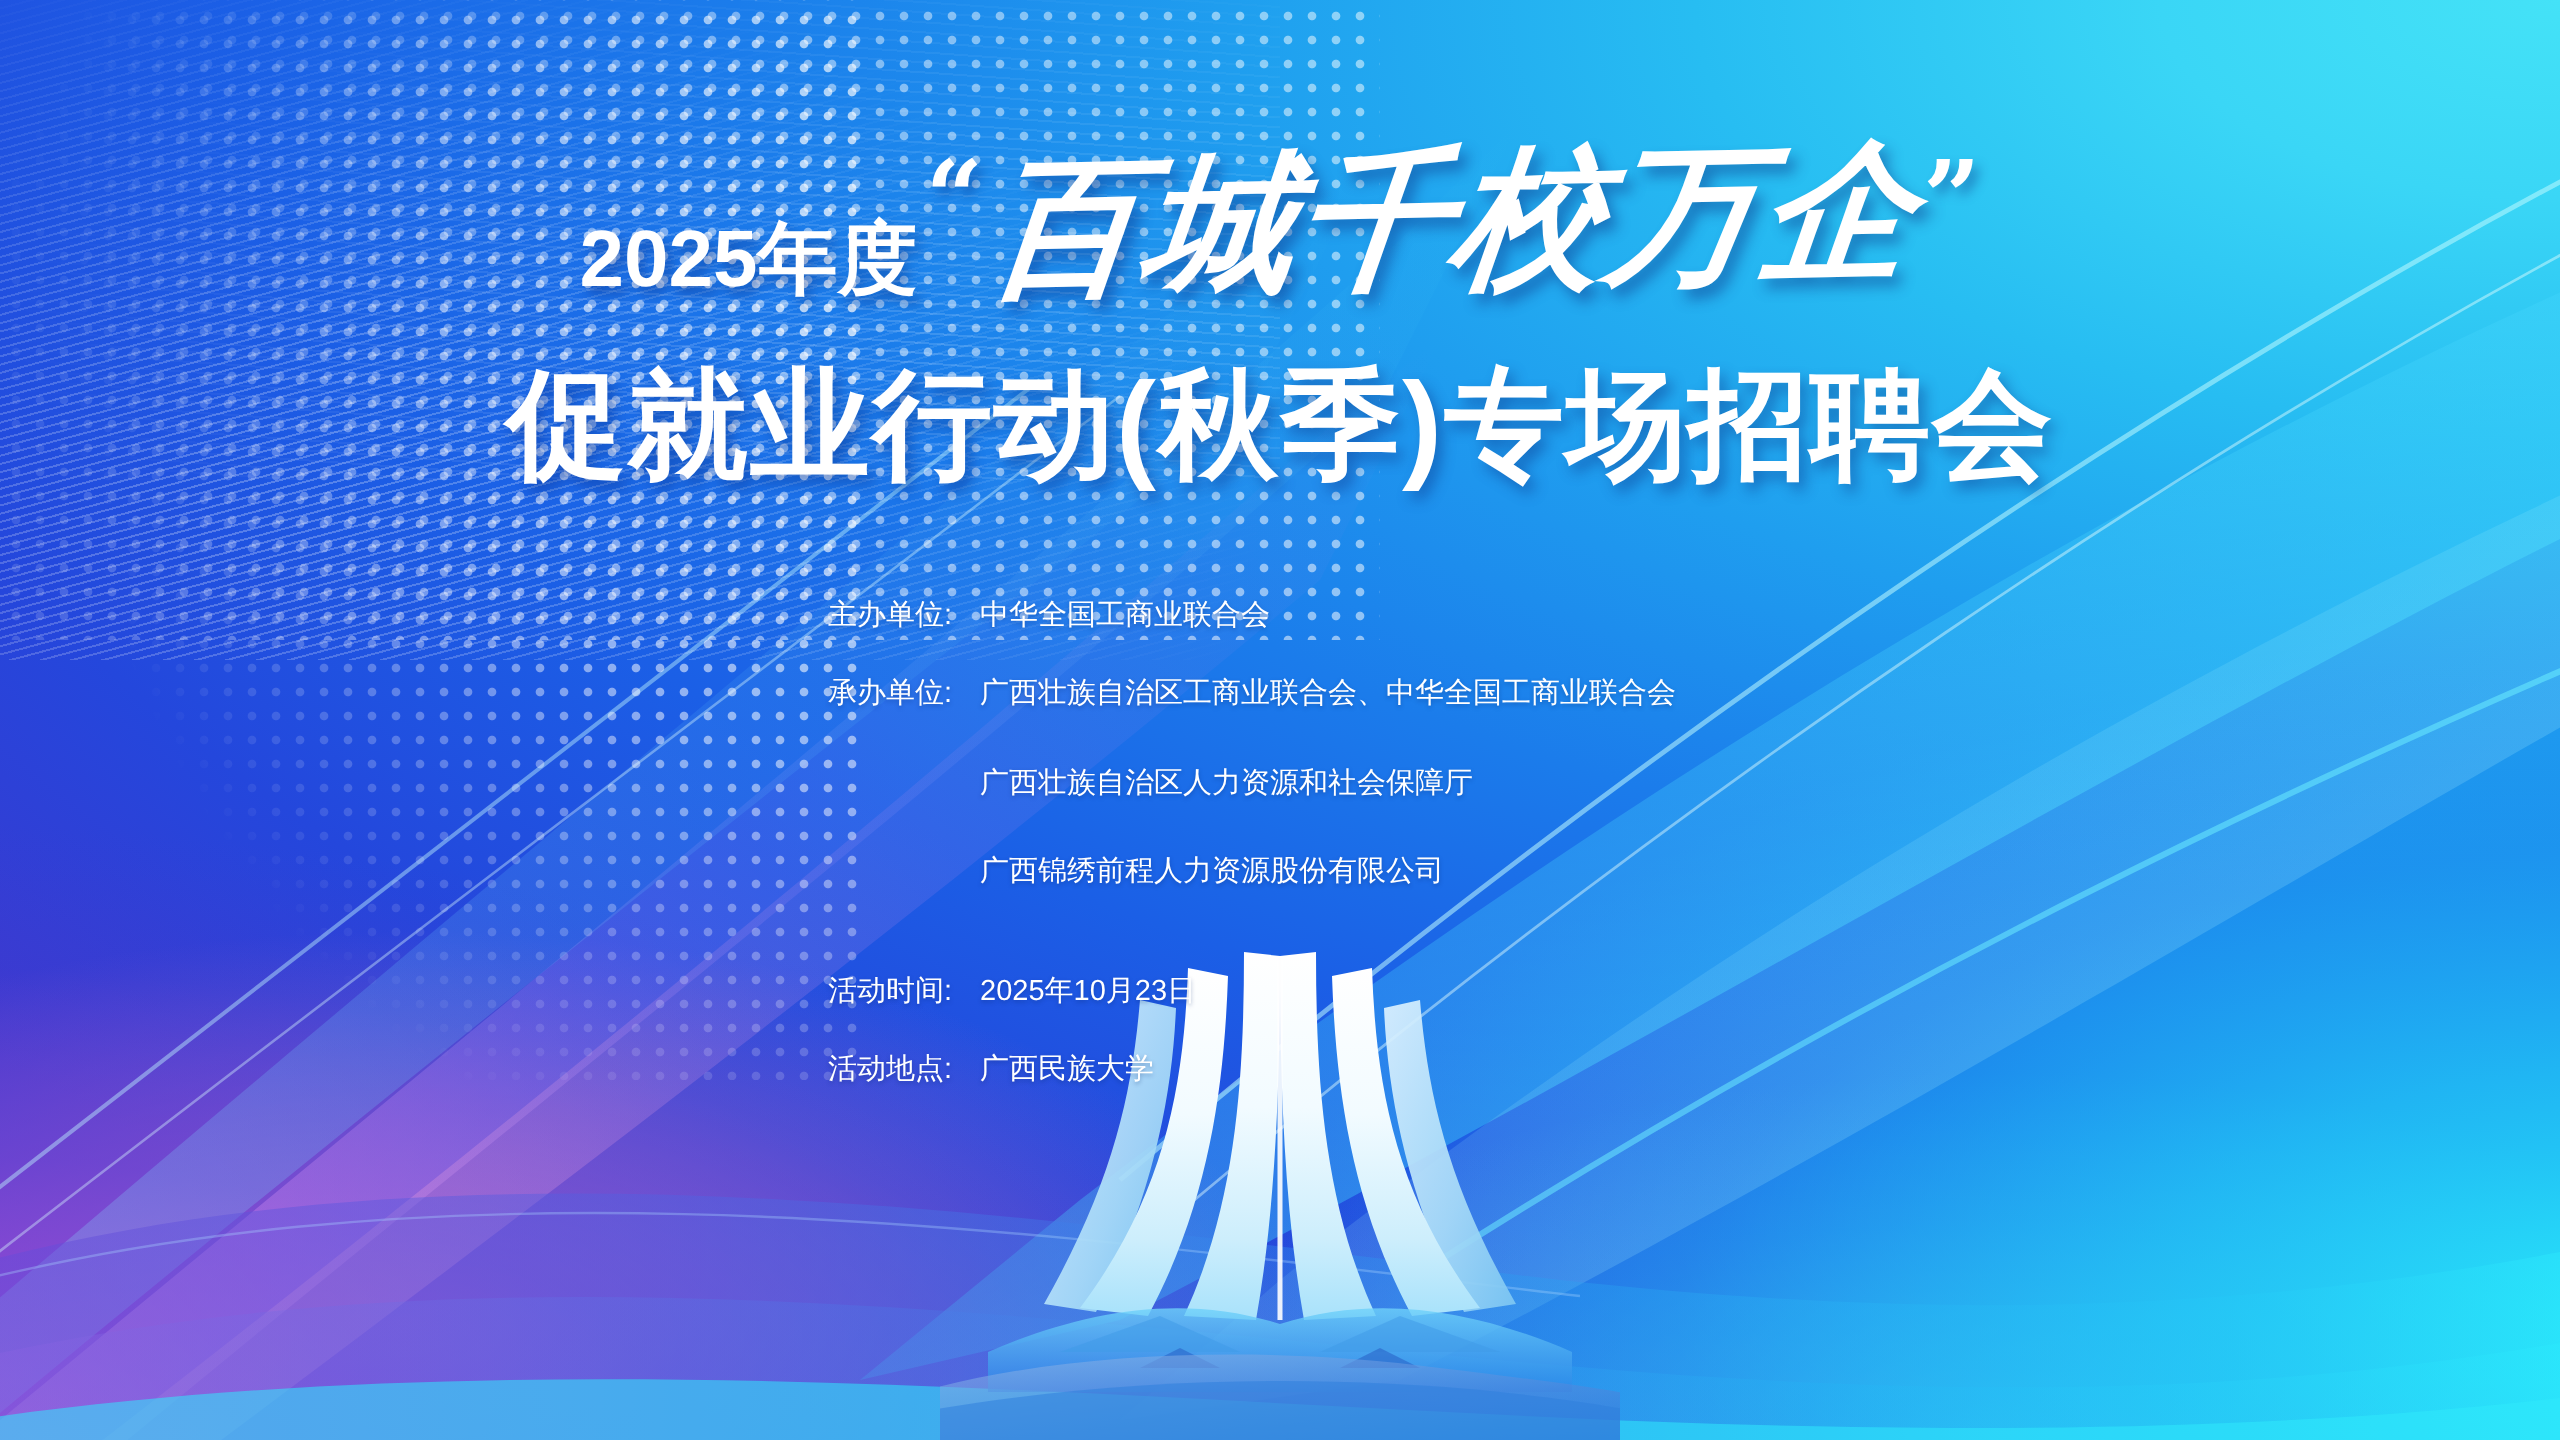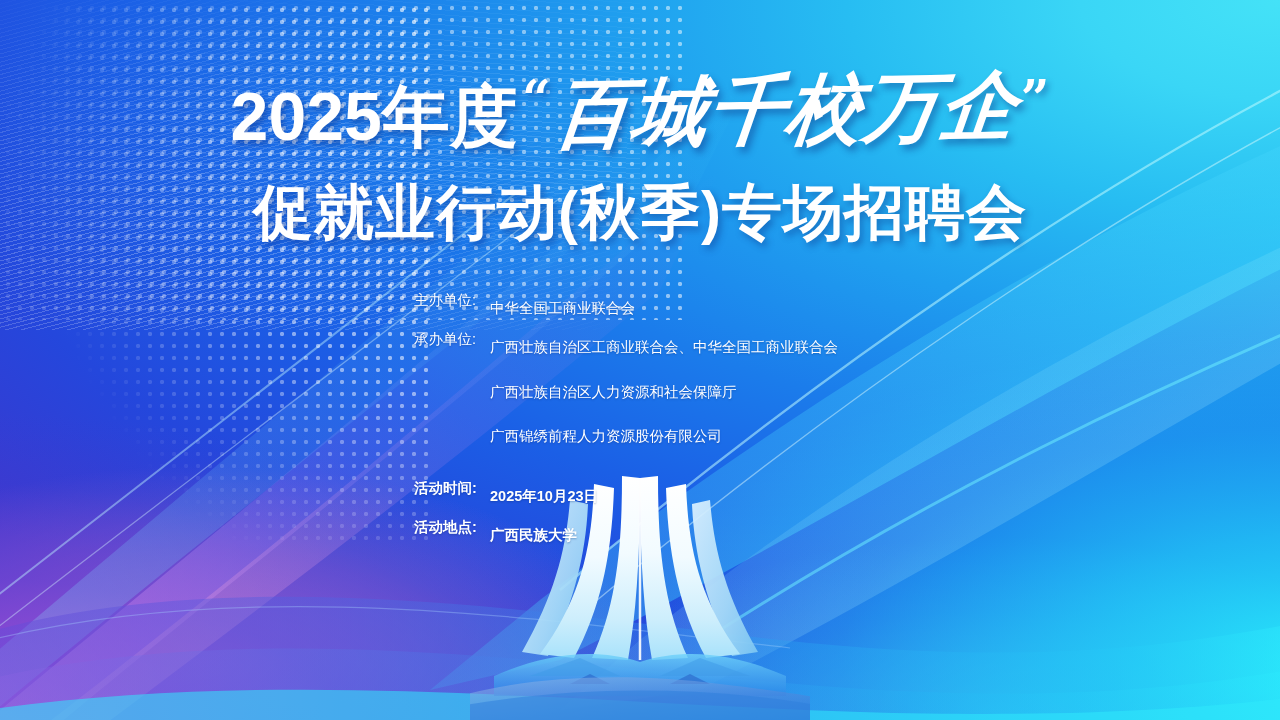--- a/index.html
+++ b/index.html
@@ -84,21 +84,21 @@
   .monument{ position:absolute; left:50%; bottom:0; transform:translateX(-50%); width:340px; height:250px; }
 
   
   .content{ position:absolute; inset:0; }
 
   .title-row{
     position:absolute; top:72px; left:0; width:1280px;
     display:flex; align-items:flex-end; justify-content:center; gap:4px;
   }
   .t-year{
-    font-size:68px; font-weight:700; color:#fff; letter-spacing:0px; line-height:1;
+    font-size:40px; font-weight:700; color:#fff; letter-spacing:0px; line-height:1;
     text-shadow:3px 4px 6px rgba(12,40,120,.40);
     font-family:"Liberation Sans","DejaVu Sans",sans-serif;
   }
   .t-brush{
     font-size:76px; font-weight:700; color:#fff; line-height:1;
     font-family:"DejaVu Serif","Liberation Serif",serif;
     font-style:italic;
     letter-spacing:1px;
     transform:skewX(-7deg) rotate(-1.2deg);
     text-shadow:4px 5px 7px rgba(10,44,128,.45);
@@ -116,27 +116,27 @@
     position:absolute; top:178px; left:0; width:1280px; text-align:center;
     font-size:60px; font-weight:700; color:#fff; letter-spacing:1px; line-height:1.18;
     text-shadow:3px 4px 7px rgba(10,44,128,.42);
   }
 
   .info{
     position:absolute; left:414px; top:281px; width:560px;
     color:#ffffff; font-size:14.5px; line-height:1.62;
     text-shadow:0 1px 2px rgba(10,40,110,.35);
   }
-  .info-row{ display:flex; align-items:center; }
+  .info-row{ display:flex; align-items:flex-end; }
   .info-label{ width:76px; flex:none; white-space:nowrap; }
   .info-val{ flex:1;margin-top:16px; }
   .info-cont{ padding-left:76px;margin-top:21px; }
   .info-gap{ height:20px; }
 
-  .meta{ margin-top:0;font-weight:bold; }
+  .meta{ margin-top:0; }
 </style>
 </head>
 <body>
 
 <div class="stage">
 
   <div class="layer bg-base"></div>
   <div class="layer bg-purple"></div>
   <div class="layer bg-cyan"></div>
 

